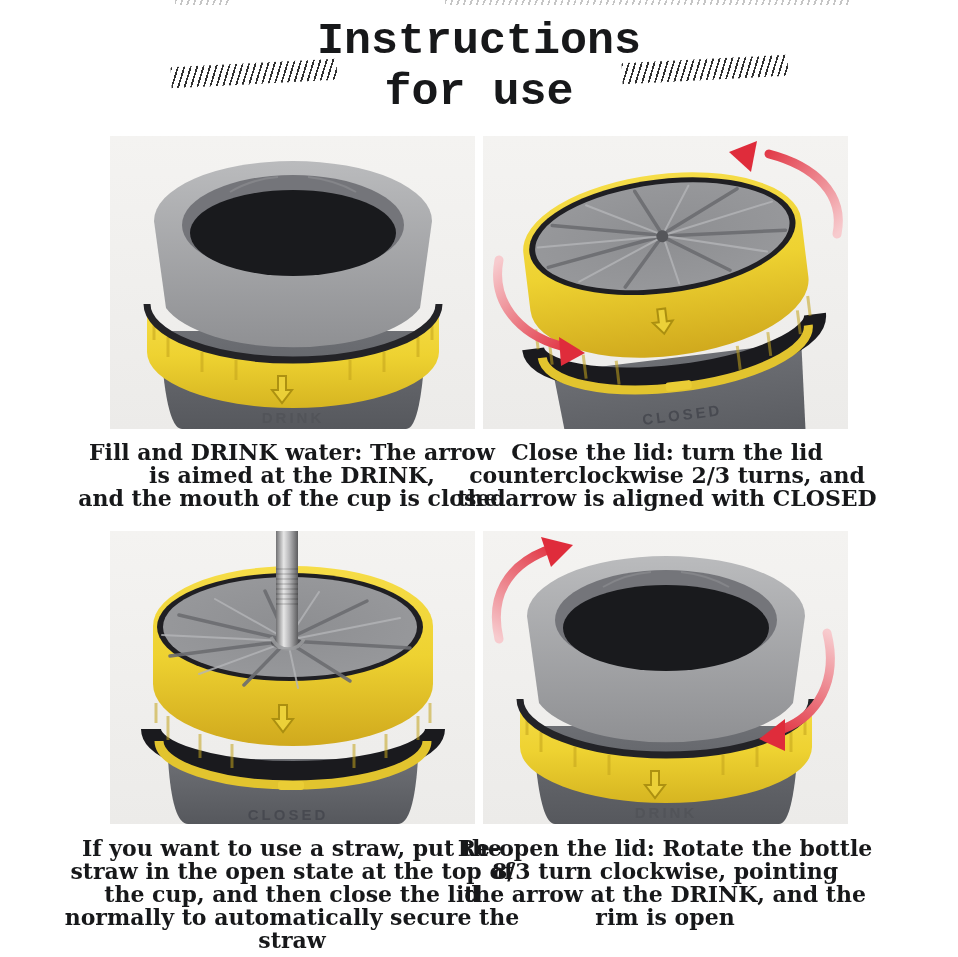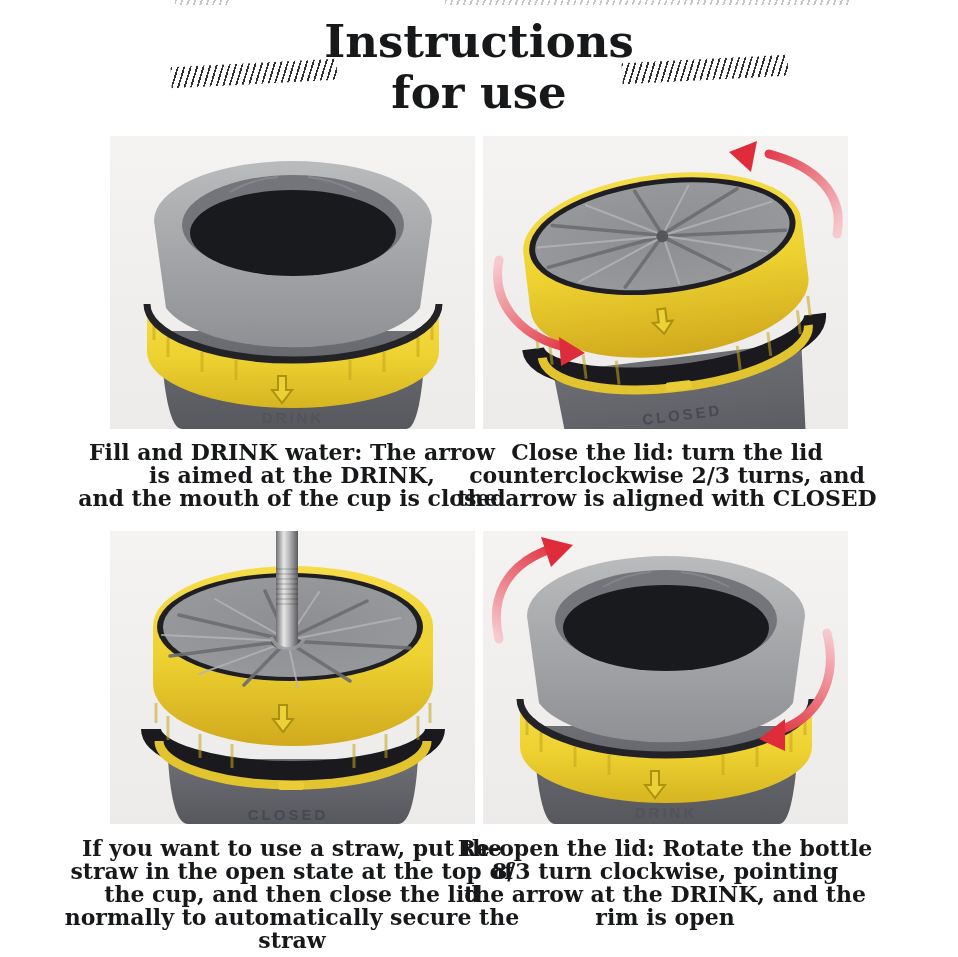--- a/index.html
+++ b/index.html
@@ -5,21 +5,21 @@
   html,body{margin:0;padding:0;}
   body{
     width:958px;height:957px;position:relative;overflow:hidden;
     background:#ffffff;
     font-family:"DejaVu Serif", serif;
   }
   .abs{position:absolute;}
   .title{
     left:0;right:0;top:16px;text-align:center;
     font-size:45px;line-height:51px;font-weight:700;color:#17181a;
-    white-space:pre-line;letter-spacing:0px;
+    white-space:pre-line;letter-spacing:0px;font-family:Liberation Mono, monospace;
   }
   .hatch{
     width:166px;height:21px;
     background:repeating-linear-gradient(110deg,#303030 0 1.7px,transparent 1.7px 6.1px);
   }
   .hatch-left{left:171px;top:63px;transform:rotate(-3deg);}
   .hatch-right{left:622px;top:59px;transform:rotate(-3deg);}
   .hatch-remnant{height:5px;opacity:.28;top:0;}
   .rem1{left:175px;width:55px;}
   .rem2{left:445px;width:405px;}

